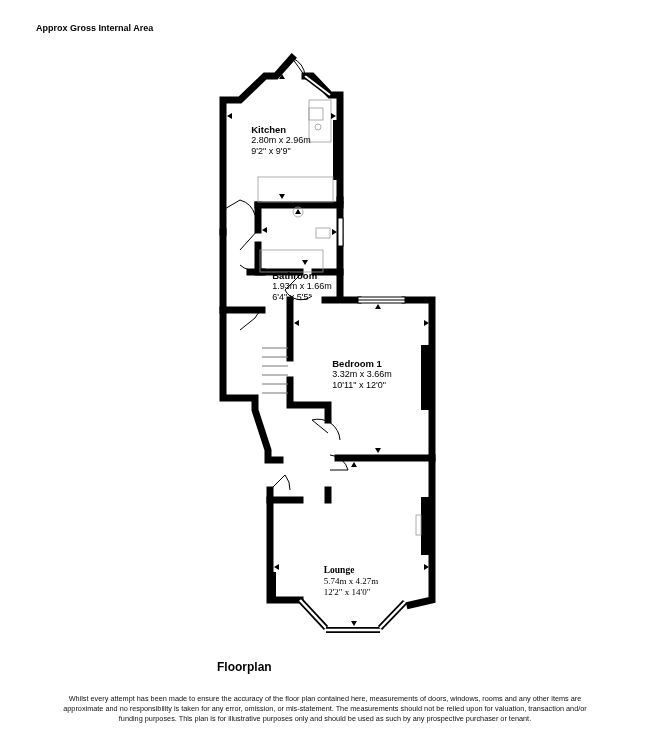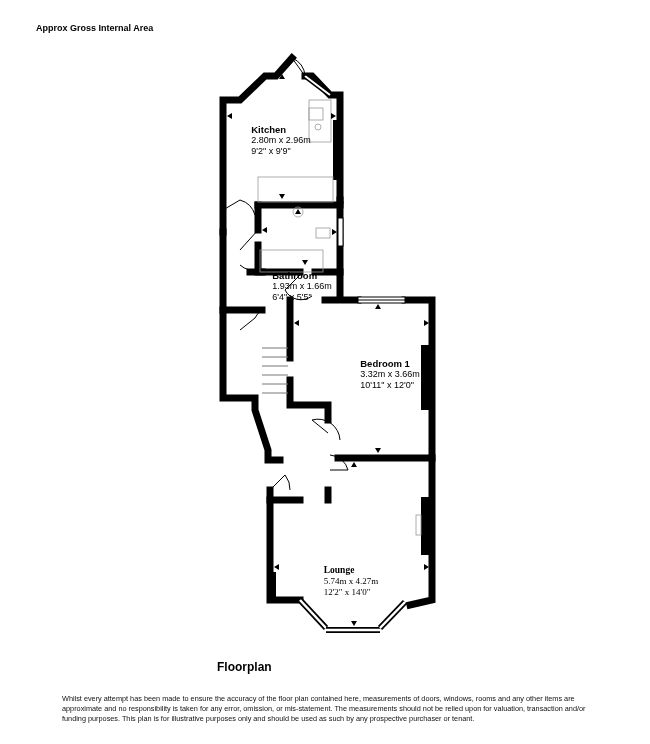--- a/index.html
+++ b/index.html
@@ -2,21 +2,21 @@
 <html><head>
 <meta charset="utf-8">
 <style>
   html, body { margin:0; padding:0; background:#ffffff; }
   body { width:650px; height:744px; position:relative; overflow:hidden; font-family:"Liberation Sans", sans-serif; color:#000; }
   .header { position:absolute; left:0; top:22px; width:516px; font-weight:bold; font-size:9px; line-height:12px;margin-left:36px; }
   .plan { position:absolute; left:0; top:0; }
   .room-label { position:absolute; font-size:9px; line-height:11px; white-space:nowrap; transform:translateX(-50%); }
   .room-label .name { font-weight:bold; font-size:9.5px; }
   .caption { position:absolute; left:217px; top:660px; font-size:12px;font-weight:bold; }
-  .disclaimer { position:absolute; left:62px; top:694px; width:526px; text-align:left; font-size:7.3px; line-height:10px; color:#111; }
+  .disclaimer { position:absolute; left:62px; top:694px; width:526px; text-align:center; font-size:7.3px; line-height:10px; color:#111; }
 </style>
 </head>
 <body>
 
 <div class="header">
   <div>Approx Gross Internal Area</div>
 </div>
 
 <svg class="plan" width="650" height="744" viewBox="0 0 650 744" xmlns="http://www.w3.org/2000/svg">
   <g fill="none" stroke="#000" stroke-width="7" stroke-linejoin="miter" stroke-linecap="square">
@@ -121,21 +121,21 @@
 <div class="room-label" style="left:281px; top:124px;">
   <div class="name">Kitchen</div>
   <div>2.80m x 2.96m</div>
   <div>9'2" x 9'9"</div>
 </div>
 <div class="room-label" style="left:302px; top:222px;margin-top:48px;">
   <div class="name">Bathroom</div>
   <div>1.93m x 1.66m</div>
   <div>6'4" x 5'5"</div>
 </div>
-<div class="room-label" style="left:362px; top:358px;margin-left:28px;">
+<div class="room-label" style="left:362px; top:358px;">
   <div class="name">Bedroom 1</div>
   <div>3.32m x 3.66m</div>
   <div>10'11" x 12'0"</div>
 </div>
 <div class="room-label" style="left:351px; top:565px;font-family:Liberation Serif, serif;">
   <div class="name">Lounge</div>
   <div>5.74m x 4.27m</div>
   <div>12'2" x 14'0"</div>
 </div>
 

